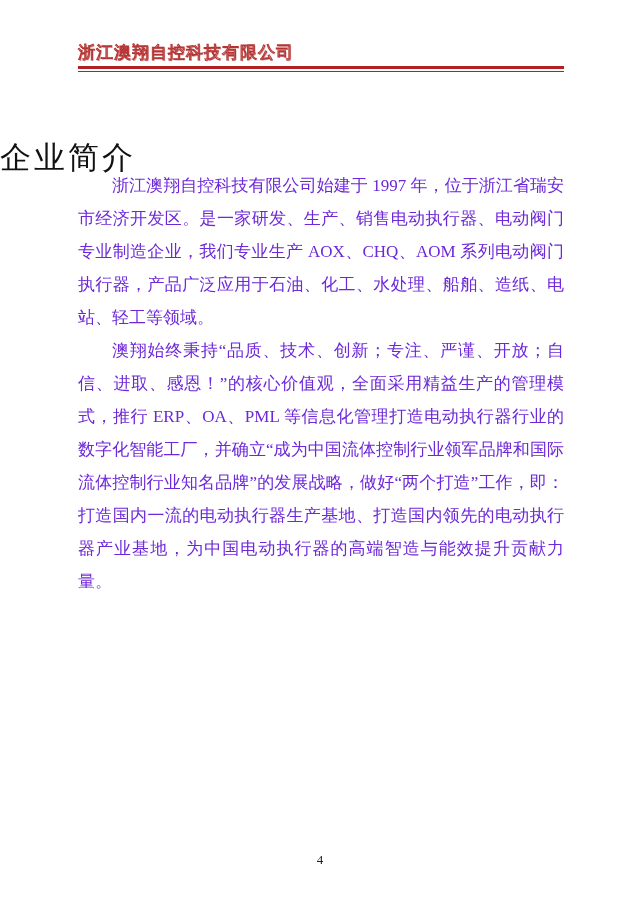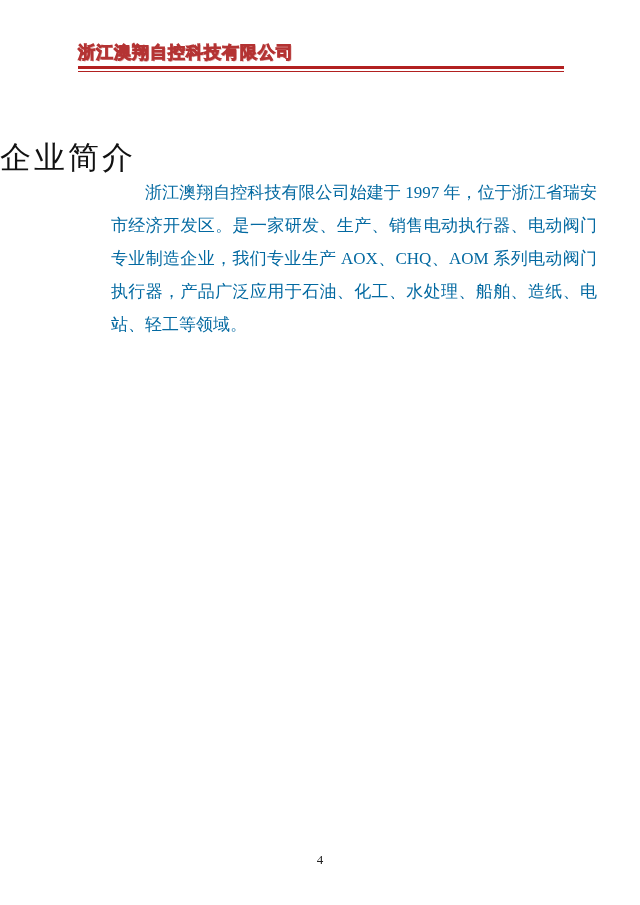--- a/index.html
+++ b/index.html
@@ -20,21 +20,21 @@
     position: absolute;
     left: 78px;
     top: 42px;
     width: 485px;
     display: flex;
     justify-content: space-between;
     align-items: flex-end;
   }
   .header-text {
     font-family: "Liberation Sans", sans-serif;
-    font-weight: bold;
+    font-weight: normal;
     font-size: 17px;
     line-height: 22px;
     letter-spacing: 1px;
     white-space: nowrap;
     color: #f3d4d4;
     -webkit-text-stroke: 1px #b43333;
     text-shadow: 1px 1px 0 rgba(180, 51, 51, 0.45);
   }
   .header-rule {
     position: absolute;
@@ -55,27 +55,26 @@
     font-family: "Liberation Sans", sans-serif;
     font-weight: 400;
     font-size: 31px;
     letter-spacing: 3px;
     color: #111111;
   }
   
   .body-text {
     position: absolute;
     left: 78px;
-    top: 176px;
+    top: 169px;
     width: 486px;
-    color: #0369a1;
+    color: #6d28d9;
     font-size: 17px;
     line-height: 33px;
     text-align: justify;
-    margin-left: 33px;
   }
   .body-text p {
     margin: 0;
     text-indent: 2em;
   }
   
   .page-number {
     position: absolute;
     top: 852px;
     left: 0;
@@ -94,17 +93,18 @@
   <div class="header">
     <span class="header-text">浙江澳翔自控科技有限公司</span>
   </div>
 
   <div class="header-rule"></div>
 
   <h1 class="doc-title">企业简介</h1>
 
   <div class="body-text">
     <p>浙江澳翔自控科技有限公司始建于 1997 年，位于浙江省瑞安市经济开发区。是一家研发、生产、销售电动执行器、电动阀门专业制造企业，我们专业生产 AOX、CHQ、AOM 系列电动阀门执行器，产品广泛应用于石油、化工、水处理、船舶、造纸、电站、轻工等领域。</p>
+    <p>澳翔始终秉持“品质、技术、创新；专注、严谨、开放；自信、进取、感恩！”的核心价值观，全面采用精益生产的管理模式，推行 ERP、OA、PML 等信息化管理打造电动执行器行业的数字化智能工厂，并确立“成为中国流体控制行业领军品牌和国际流体控制行业知名品牌”的发展战略，做好“两个打造”工作，即：打造国内一流的电动执行器生产基地、打造国内领先的电动执行器产业基地，为中国电动执行器的高端智造与能效提升贡献力量。</p>
   </div>
 
   <div class="page-number">4</div>
 
 </div>
 
 </body></html>

